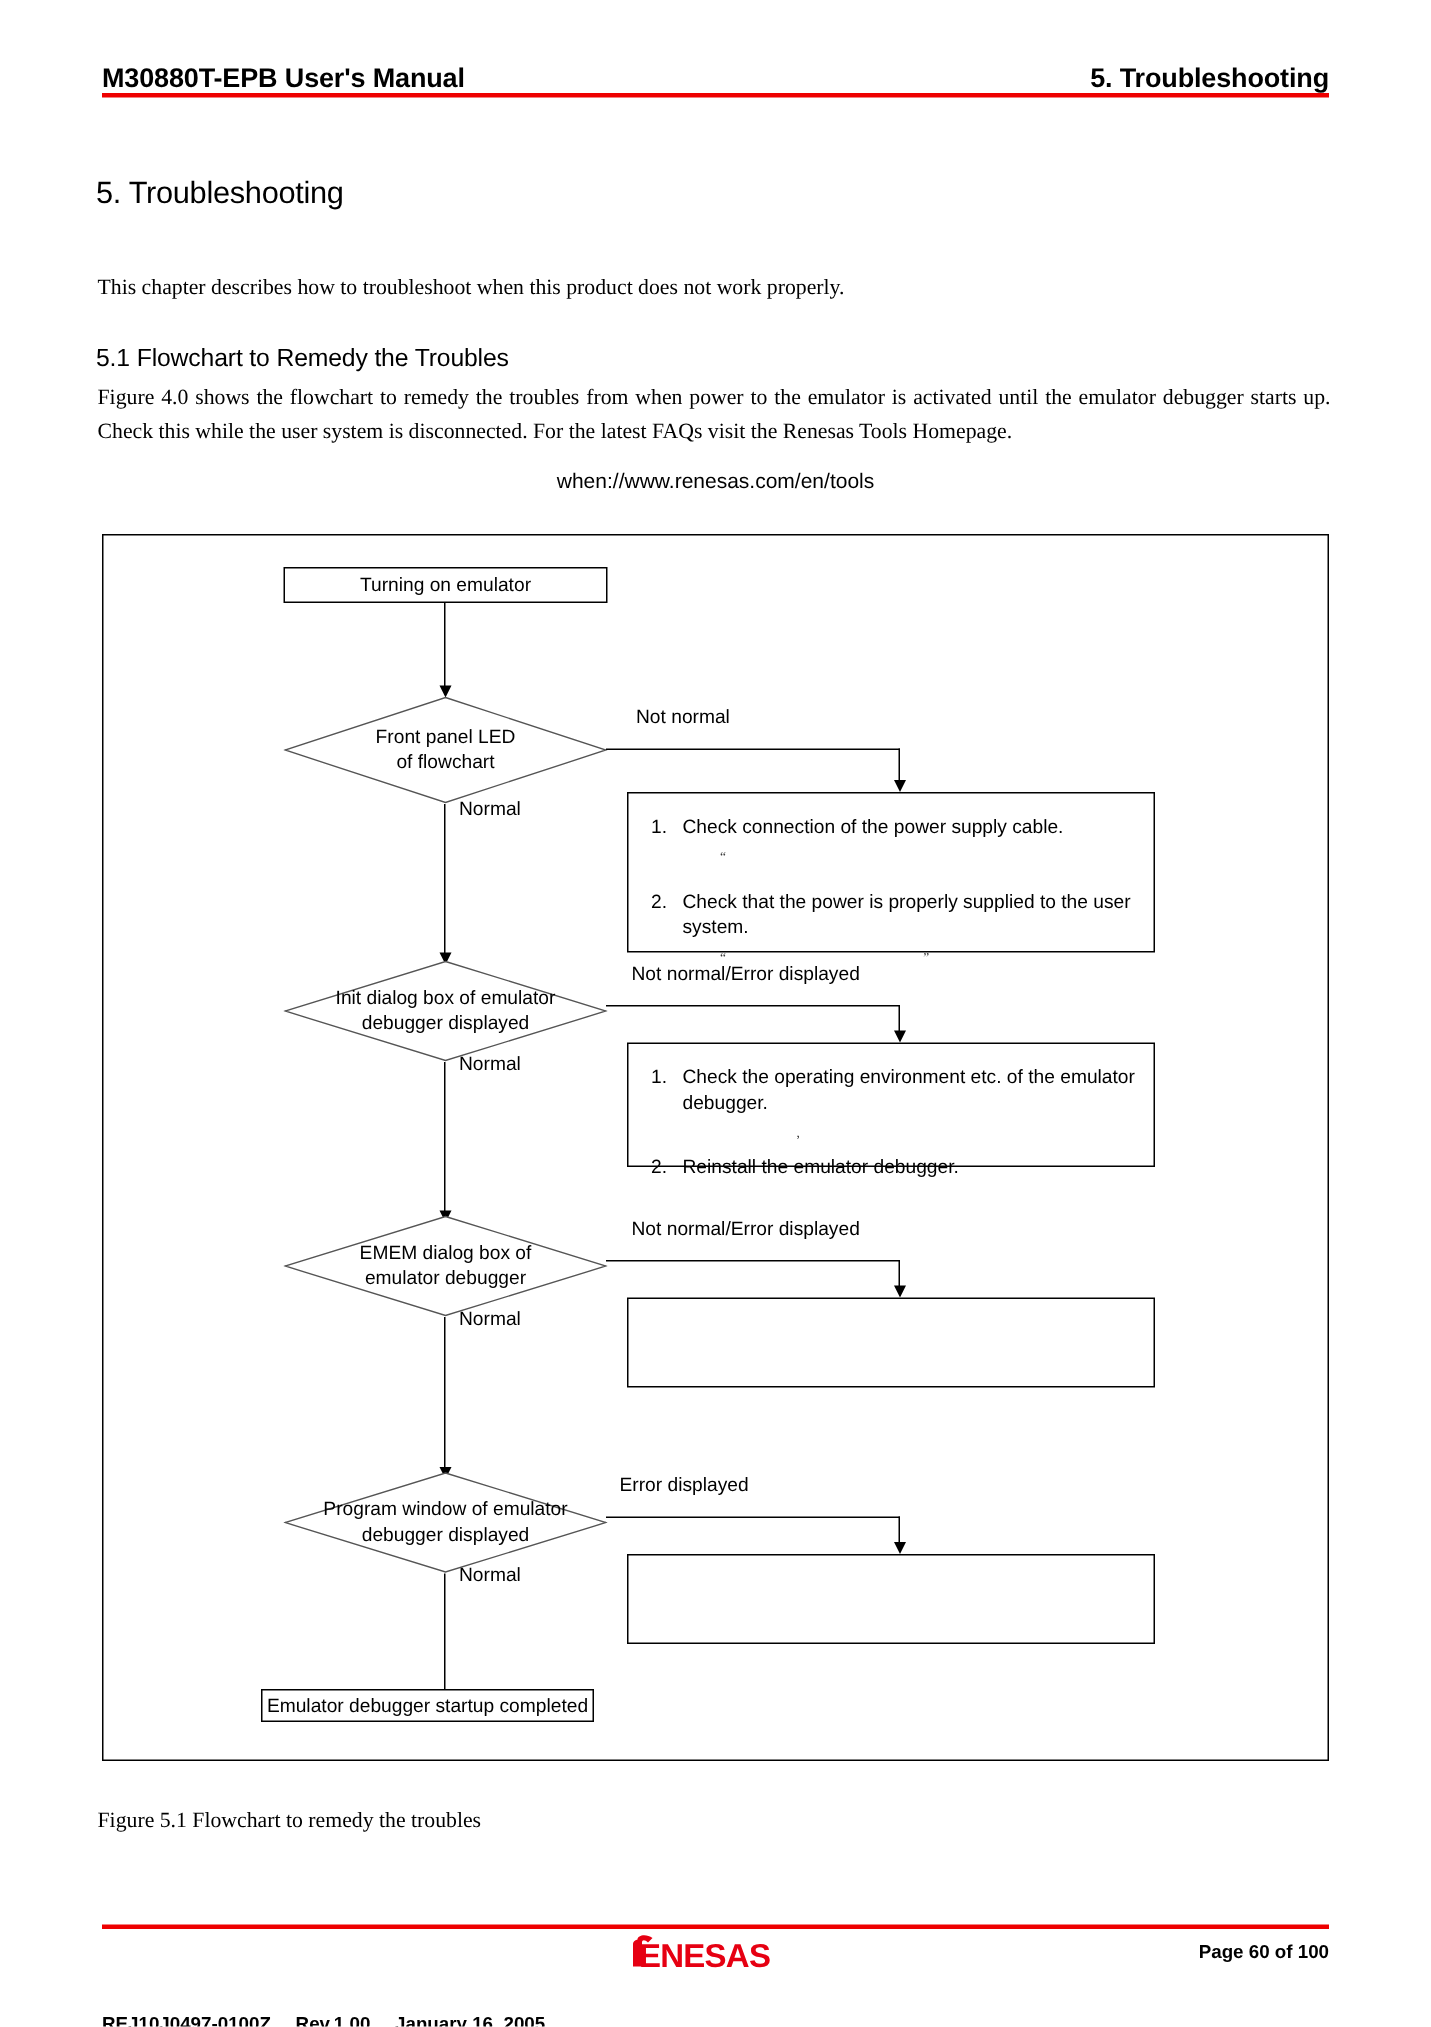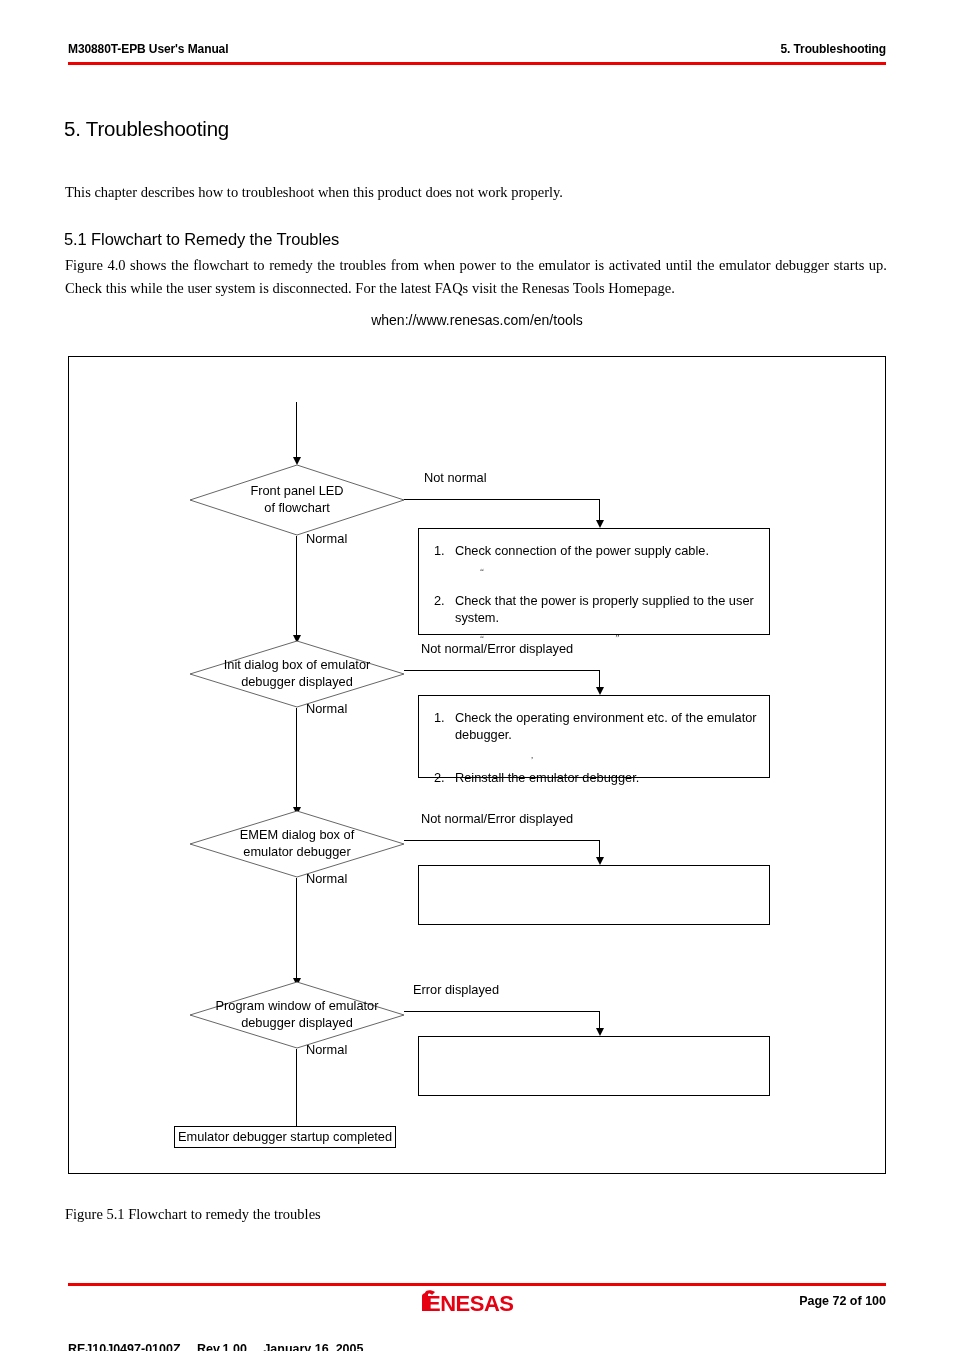--- a/index.html
+++ b/index.html
@@ -21,21 +21,21 @@
     position: absolute;
     left: 68px;
     top: 42px;
     width: 818px;
     height: 24px;
   }
   .header-left, .header-right {
     position: absolute;
     top: 0;
     font-family: "Liberation Sans", sans-serif;
-    font-size: 12px;
+    font-size: 18px;
     font-weight: bold;
     letter-spacing: -0.1px;
     white-space: nowrap;
   }
   .header-left  { left: 0; }
   .header-right { right: 0; }
   .header-rule {
     position: absolute;
     left: 68px;
     top: 62px;
@@ -224,20 +224,23 @@
 <div class="header-rule"></div>
 
 <h1 class="chapter-title">5. Troubleshooting</h1>
 <p class="intro-para">This chapter describes how to troubleshoot when this product does not work properly.</p>
 <h2 class="section-title">5.1 Flowchart to Remedy the Troubles</h2>
 <p class="section-para">Figure 4.0 shows the flowchart to remedy the troubles from when power to the emulator is activated until the emulator debugger starts up. Check this while the user system is disconnected. For the latest FAQs visit the Renesas Tools Homepage.</p>
 <div class="url-line">when://www.renesas.com/en/tools</div>
 
 <div class="figure-frame">
 
+  <div class="term-box" style="left:120px; top:21px; width:216px; height:24px;">
+    <span>Turning on emulator</span>
+  </div>
   <div class="vline" style="left:227px; top:45px; height:61px;"></div>
   <div class="arrow-down" style="left:223.5px; top:100px;"></div>
 
   <div class="diamond-wrap" style="left:120px; top:107px; width:216px; height:72px;">
     <svg width="216" height="72" viewBox="0 0 216 72">
       <polygon points="108,1 215,36 108,71 1,36" fill="#ffffff" stroke="#555555" stroke-width="0.9"></polygon>
     </svg>
     <div class="diamond-label">
       <span>Front panel LED</span>
       <span>of flowchart</span>
@@ -353,14 +356,14 @@
     <span>Rev.1.00</span>
     <span>January 16, 2005</span>
   </div>
   <div class="logo">
     <svg width="118" height="26" viewBox="0 0 236 52" aria-hidden="true">
 
       <path d="M10 8 C10 2, 22 0, 30 6 L24 12 C20 8, 16 8, 16 12 L16 44 L4 44 L4 14 C4 11, 6 9, 10 8 Z" fill="#e60012"></path>
       <text x="12" y="44" font-family="Liberation Sans, sans-serif" font-size="44" font-weight="bold" fill="#e60012" letter-spacing="-1">ENESAS</text>
     </svg>
   </div>
-  <div class="footer-right">Page 72 of 100</div>
+  <div class="footer-right">Page 60 of 100</div>
 </div>
 
 </body></html>

